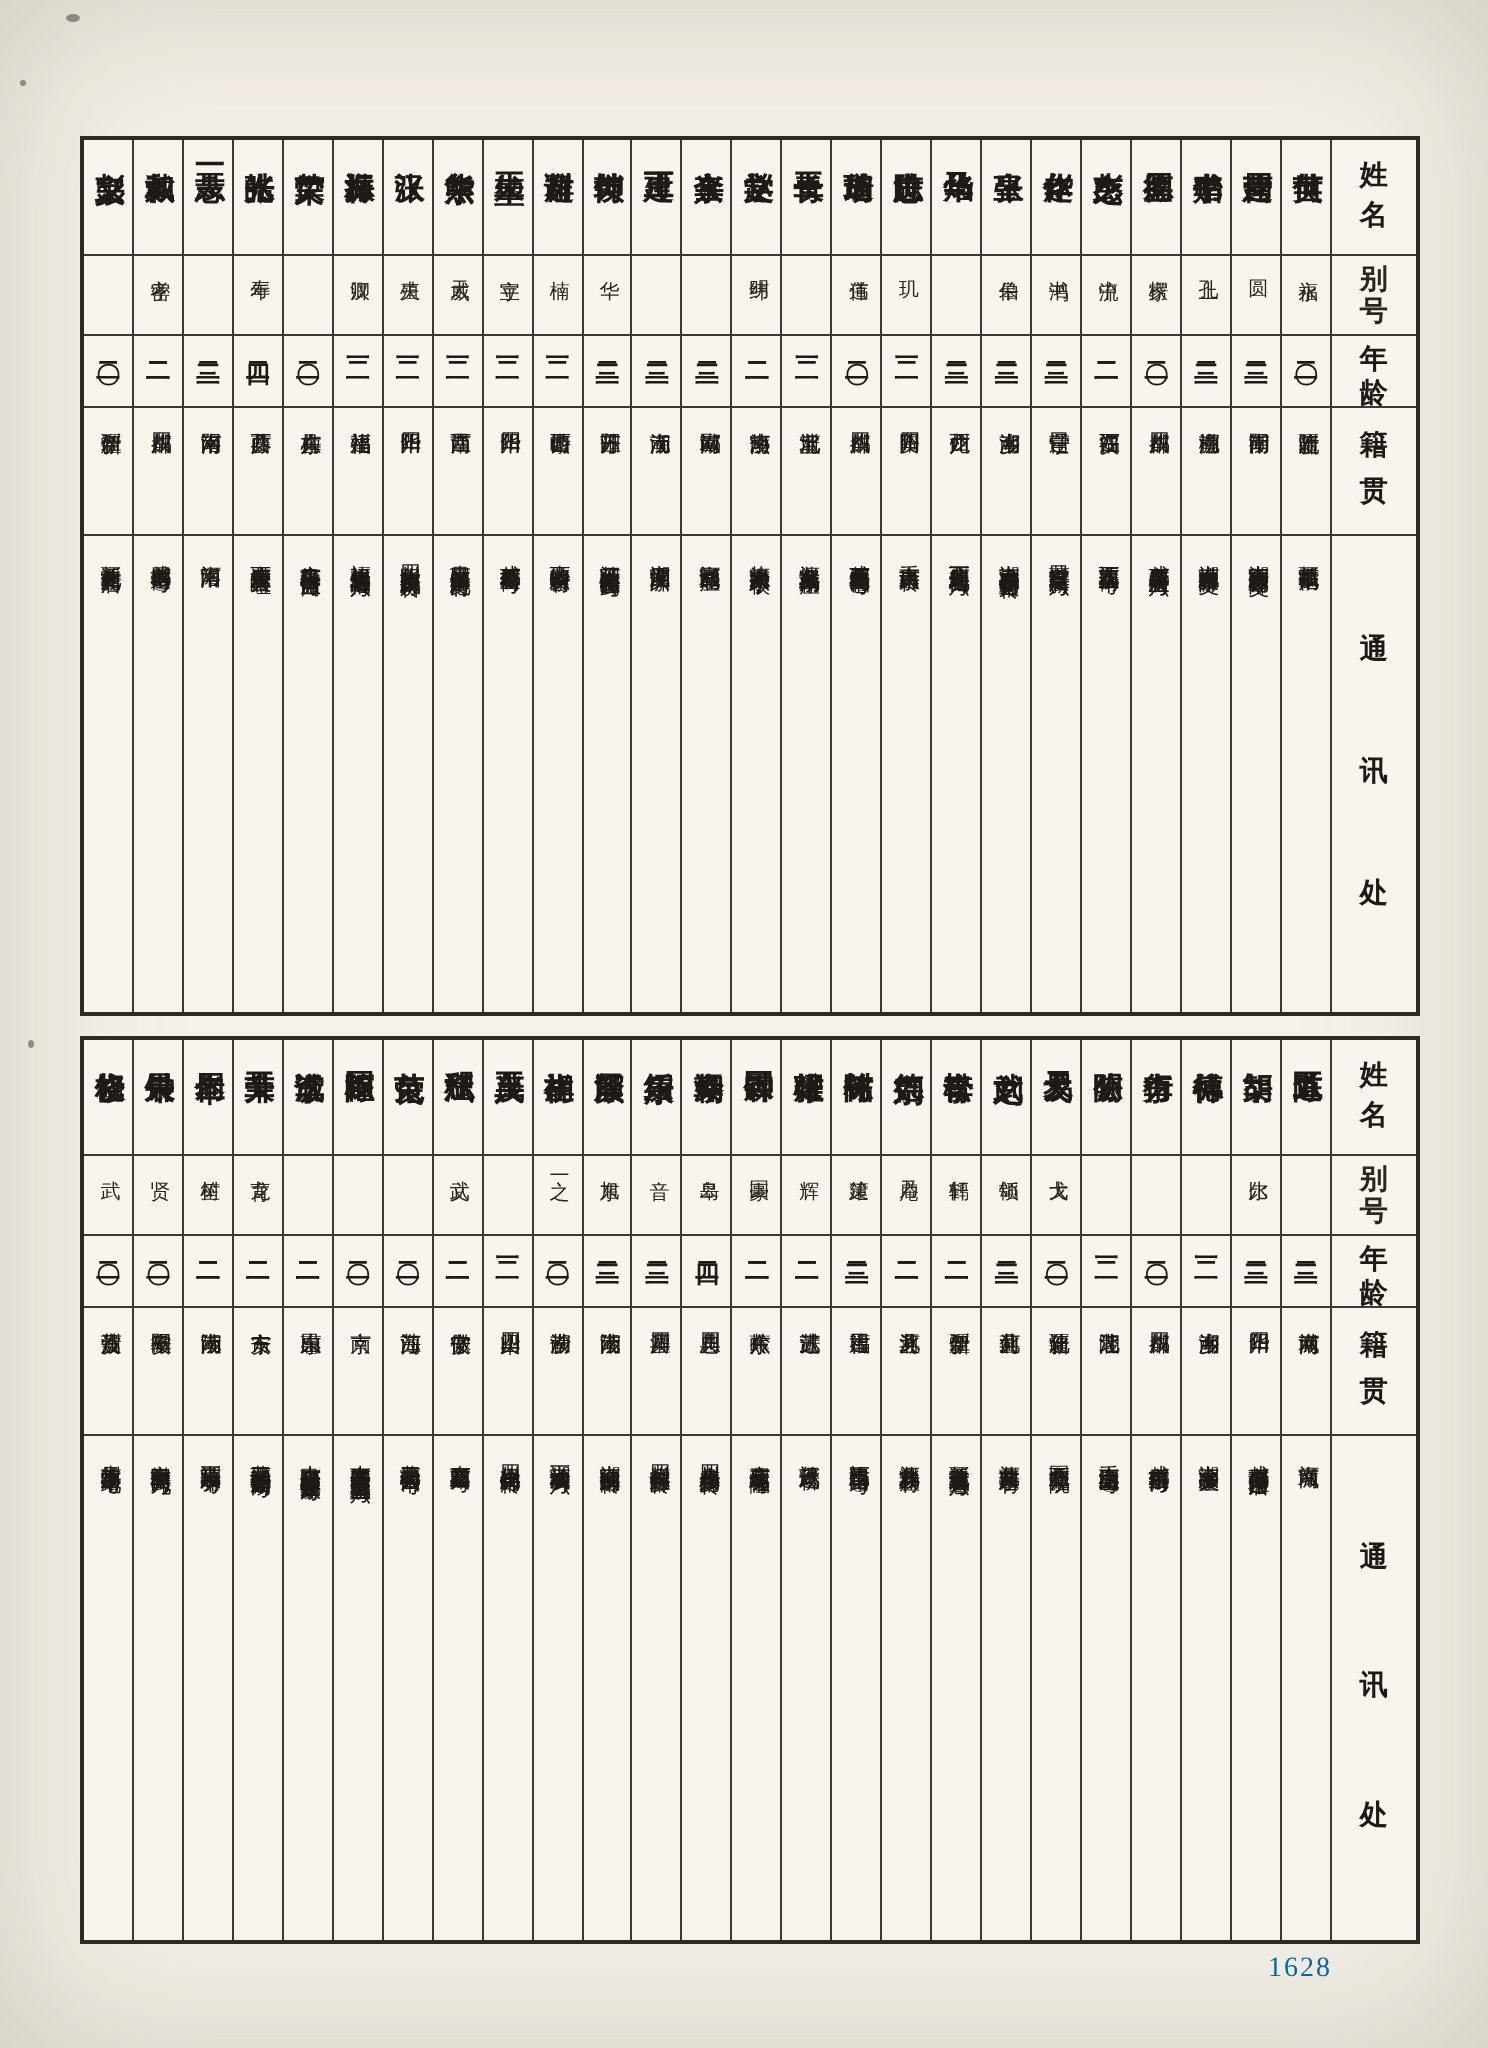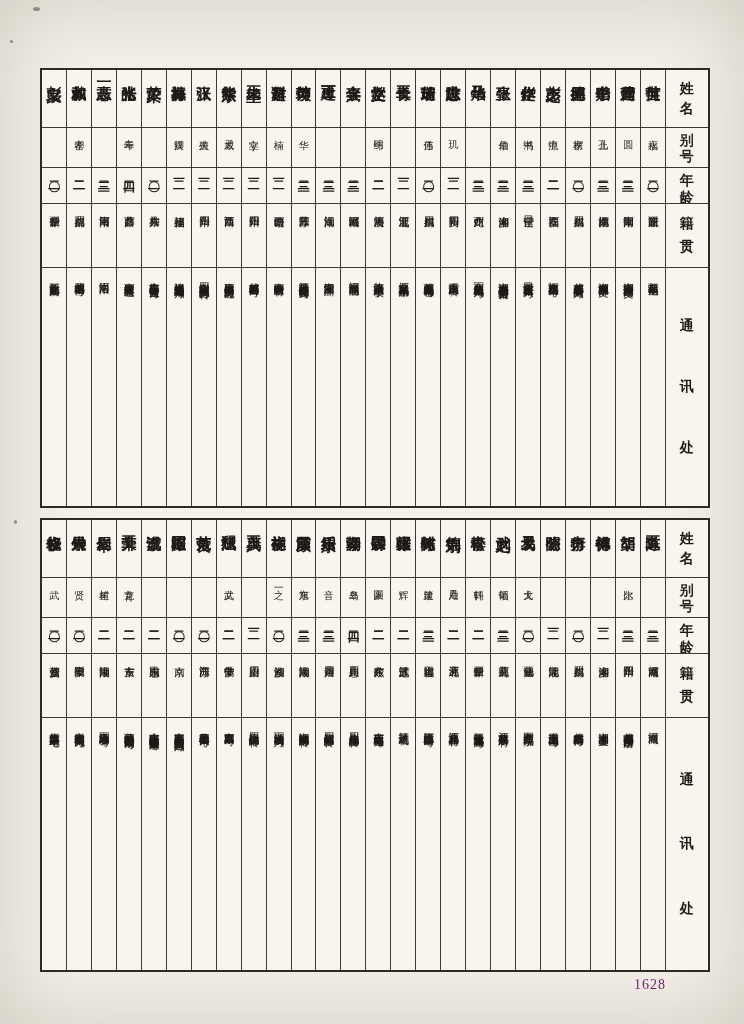--- a/index.html
+++ b/index.html
@@ -56,21 +56,21 @@
   .r-addr > span{font-size:10.5px;line-height:1.14;letter-spacing:0.5px;}
 
   .hcell{flex-direction:column;justify-content:space-evenly;align-items:center;padding:5px 0;}
   .hcell .hchar{
     writing-mode:horizontal-tb;text-orientation:mixed;
     font-size:14px;font-weight:700;letter-spacing:0;
   }
 
   .page-number{
     position:absolute;left:634px;top:977px;
-    font-size:14px;letter-spacing:1px;color:#701a75;
+    font-size:14px;letter-spacing:1px;color:#0369a1;
     font-family:"Liberation Serif","DejaVu Serif",serif;
   }
 </style>
 </head>
 <body>
 
 <div class="page">
   <div class="speck s1"></div>
   <div class="speck s2"></div>
   <div class="speck s3"></div>

